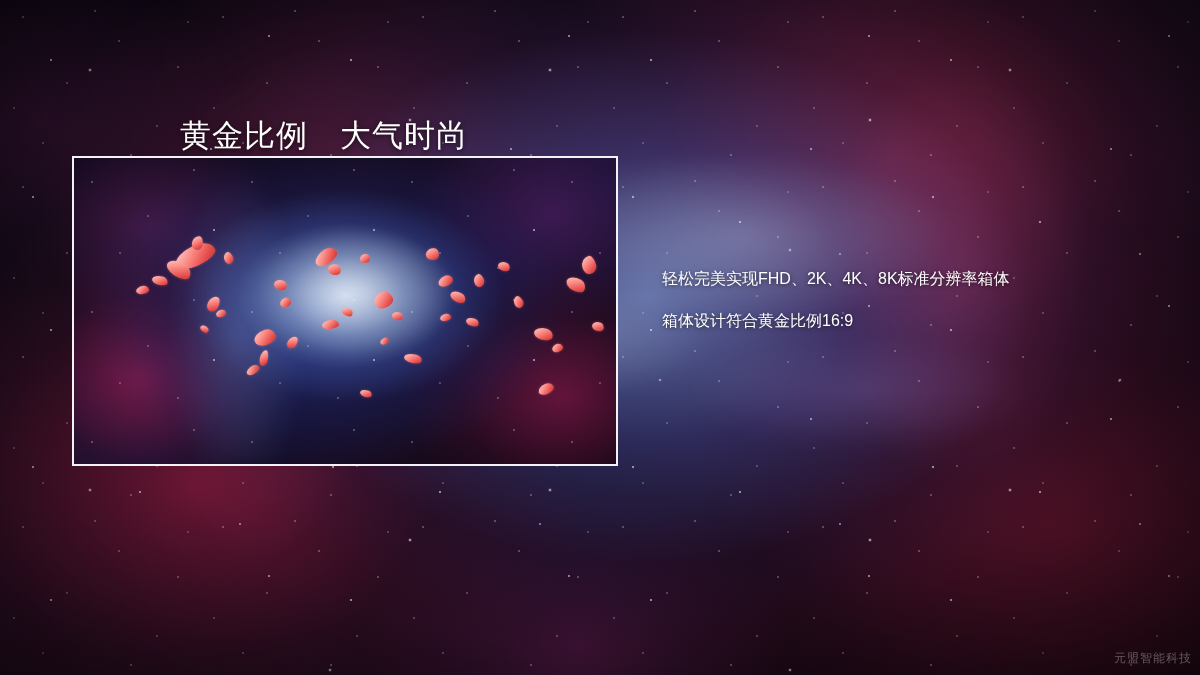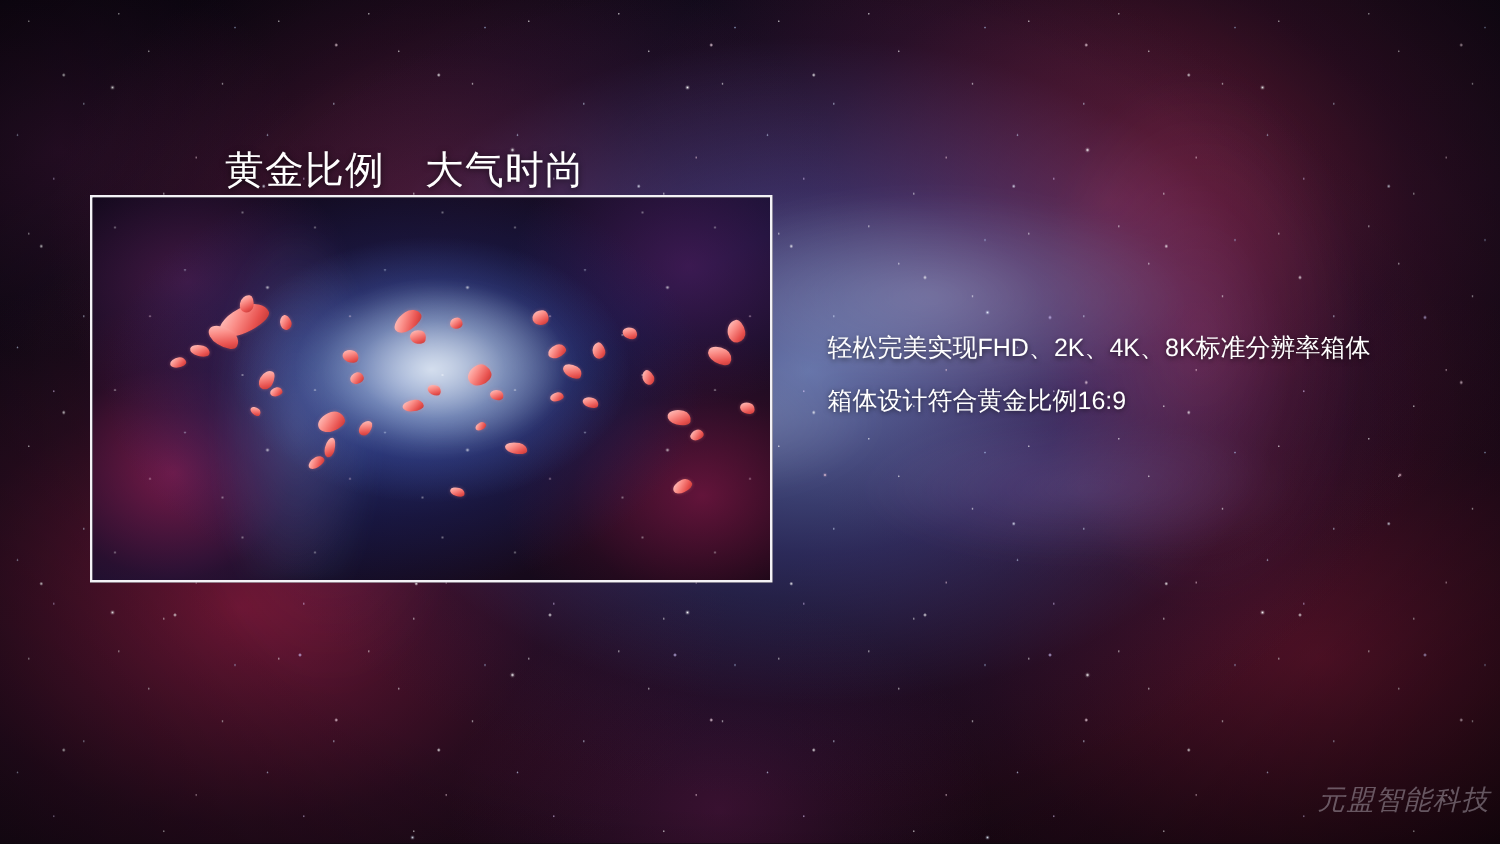--- a/index.html
+++ b/index.html
@@ -168,36 +168,35 @@
   }
 
   
   #body-copy {
     position: absolute;
     left: 662px;
     top: 258px;
     width: 520px;
   }
   .copy-line {
-    font-size: 20px;
+    font-size: 16px;
     line-height: 42px;
     color: #ffffff;
     white-space: nowrap;
     text-shadow: 0 1px 4px rgba(0,0,0,0.6);
   }
 
   
   #watermark {
     position: absolute;
     right: 8px;
-    bottom: 20px;
-    font-size: 22px;
+    bottom: 8px;
+    font-size: 12px;
     letter-spacing: 1px;
     color: rgba(190,185,195,0.45);
-    font-style: italic;
   }
 </style>
 </head>
 <body>
 
 <div id="slide">
 
   <div class="bg-layer bg-base"></div>
   <div class="bg-layer bg-wisps"></div>
   <div class="bg-layer stars-sm"></div>

